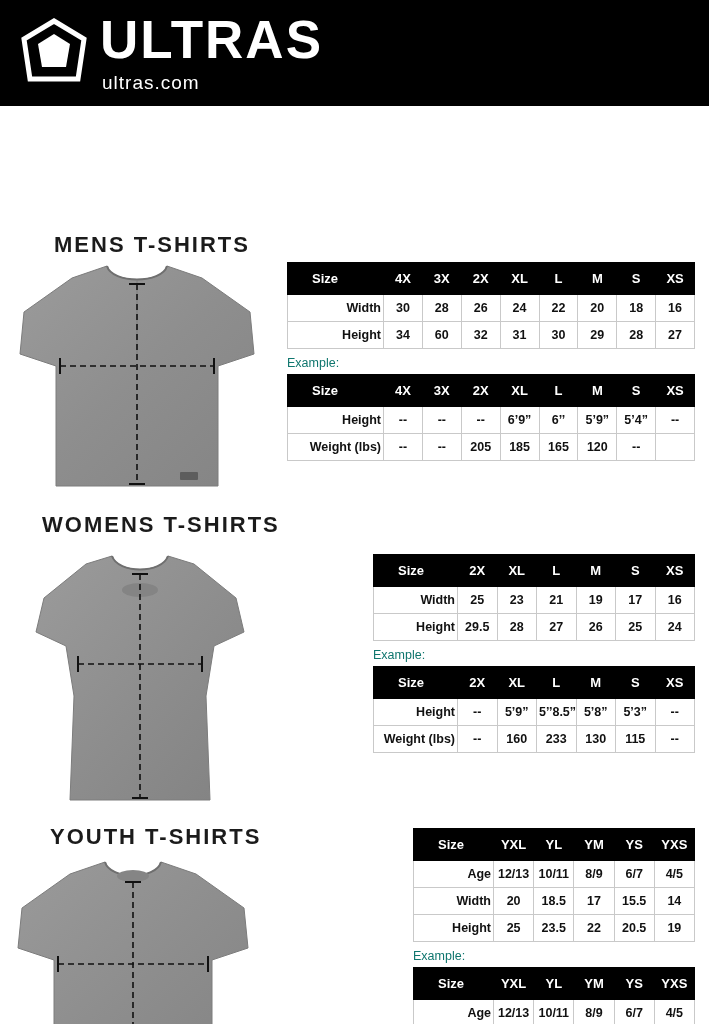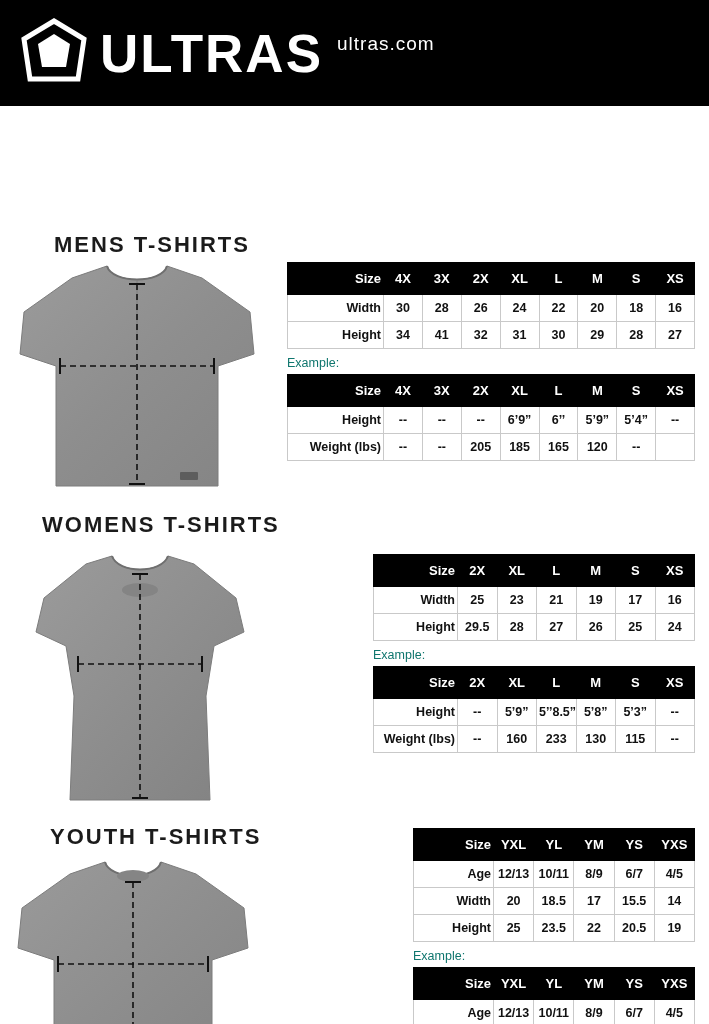--- a/index.html
+++ b/index.html
@@ -27,38 +27,37 @@
   }
   .logo-mark {
     width: 72px; height: 72px;
     position: relative;
     flex: 0 0 auto;
     margin-right: 10px;
   }
   .logo-mark svg { display:block; }
   .logo-text-wrap {
     display: flex;
-    flex-direction: row;
+    flex-direction: column;
     justify-content: center;
   }
   .brand {
     color: #ffffff;
     font-size: 53px;
     font-weight: bold;
     letter-spacing: 2px;
     line-height: 1;
     font-family: "Liberation Sans", sans-serif;
   }
   .brand-sub {
     color: #ffffff;
     font-size: 19px;
     letter-spacing: 1px;
     margin-top: 6px;
-    margin-left: 14px;
-    text-align: right;
+    margin-left: 2px;
   }
 
   
   .section {
     position: relative;
   }
   .sec-title {
     font-size: 22px;
     font-weight: bold;
     letter-spacing: 2px;
@@ -86,21 +85,21 @@
     color: #ffffff;
     border: 1px solid #000000;
     padding: 8px 2px;
     font-size: 13px;
   }
   table.size tbody th.rowlab,
   table.size tbody td.rowlab {
     text-align: right;
     padding-left: 8px;
   }
-  table.size thead th.rowlab { text-align: right; padding-left: 8px; }
+  table.size thead th.rowlab { text-align: left; padding-left: 24px; }
   .example-label {
     font-size: 12.5px;
     color: #0f766e;
     margin: 7px 0 4px 0;
     font-weight: normal;
   }
   .tbl-block { margin-bottom: 0; }
 
   
   .shirt { display:block; }
@@ -188,21 +187,21 @@
               <td>26</td>
               <td>24</td>
               <td>22</td>
               <td>20</td>
               <td>18</td>
               <td>16</td>
             </tr>
             <tr>
               <td class="rowlab">Height</td>
               <td>34</td>
-              <td>41</td>
+              <td>60</td>
               <td>32</td>
               <td>31</td>
               <td>30</td>
               <td>29</td>
               <td>28</td>
               <td>27</td>
             </tr>
           </tbody>
         </table>
       </div>

